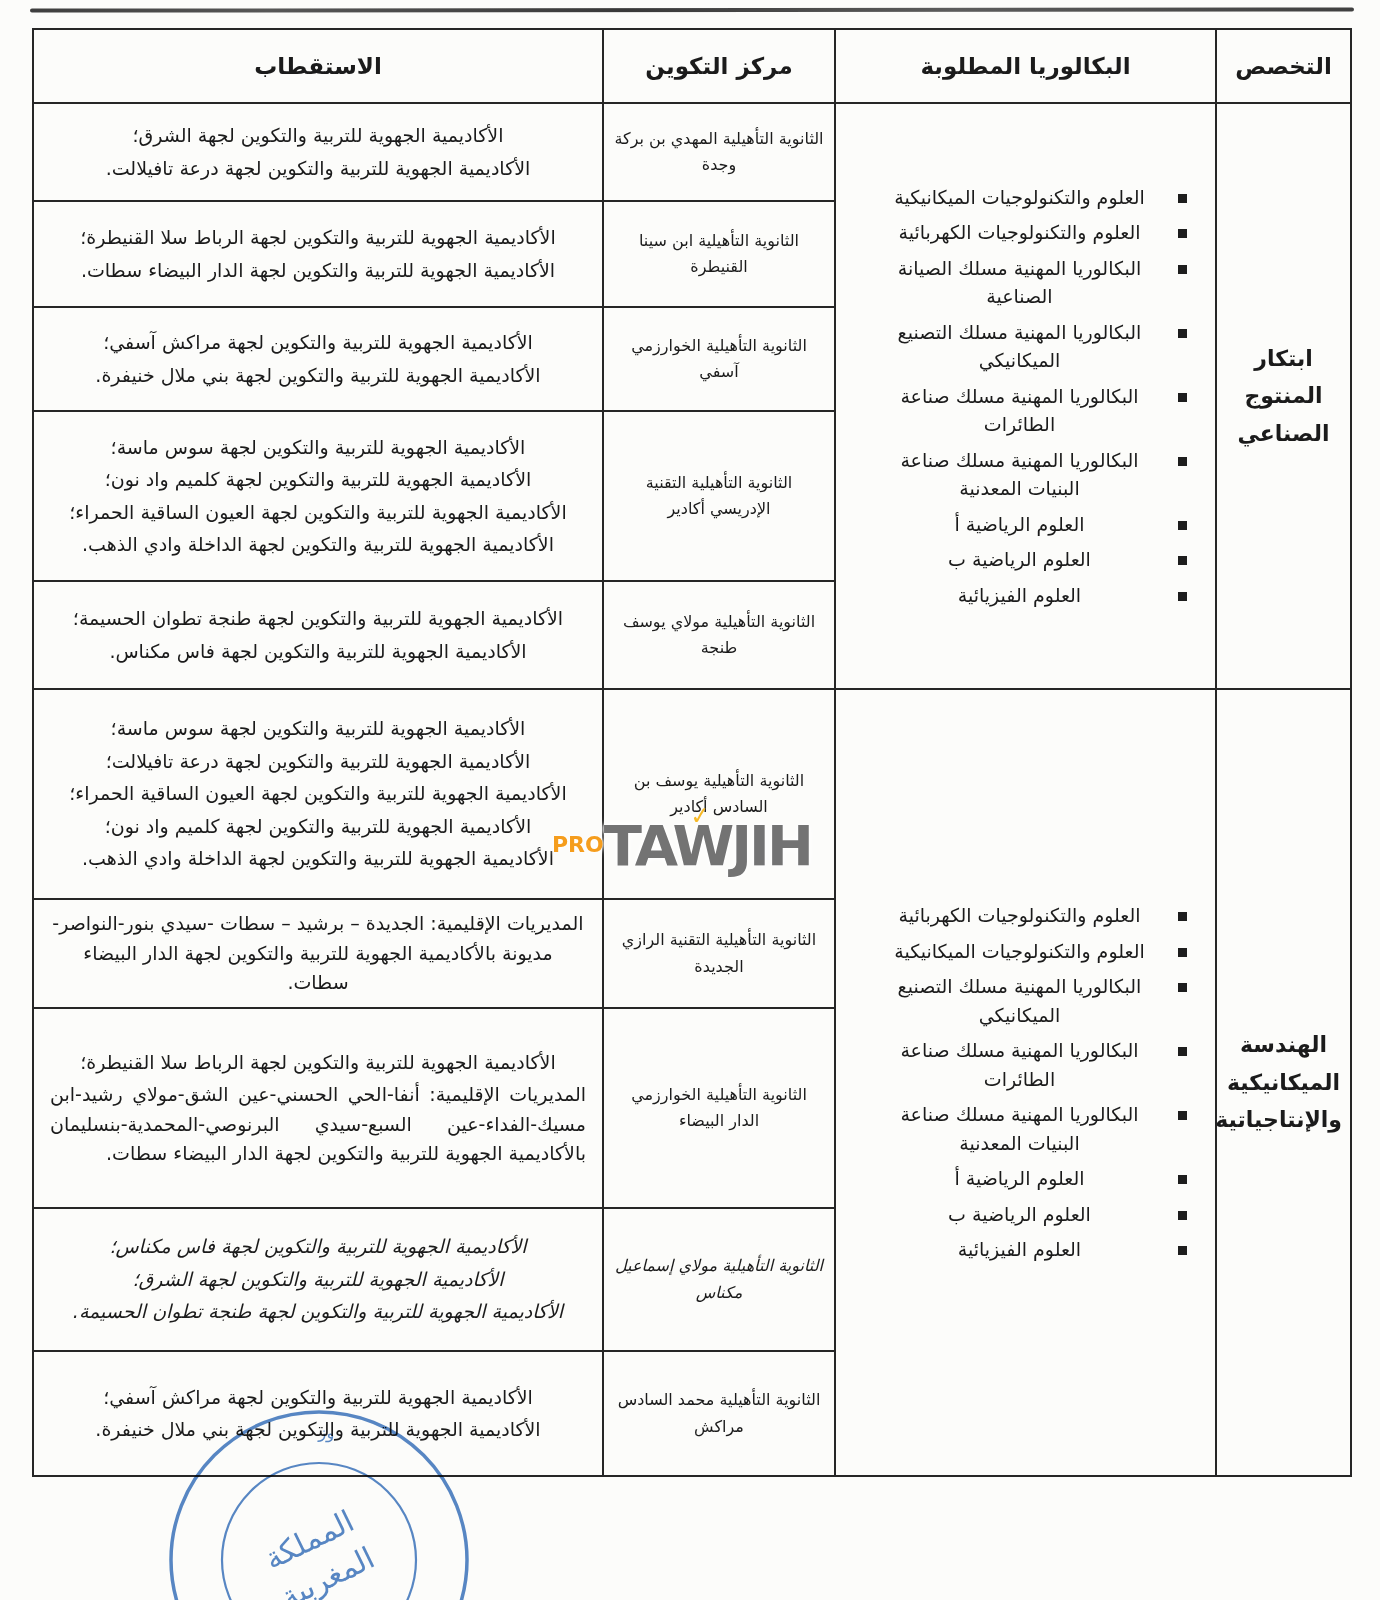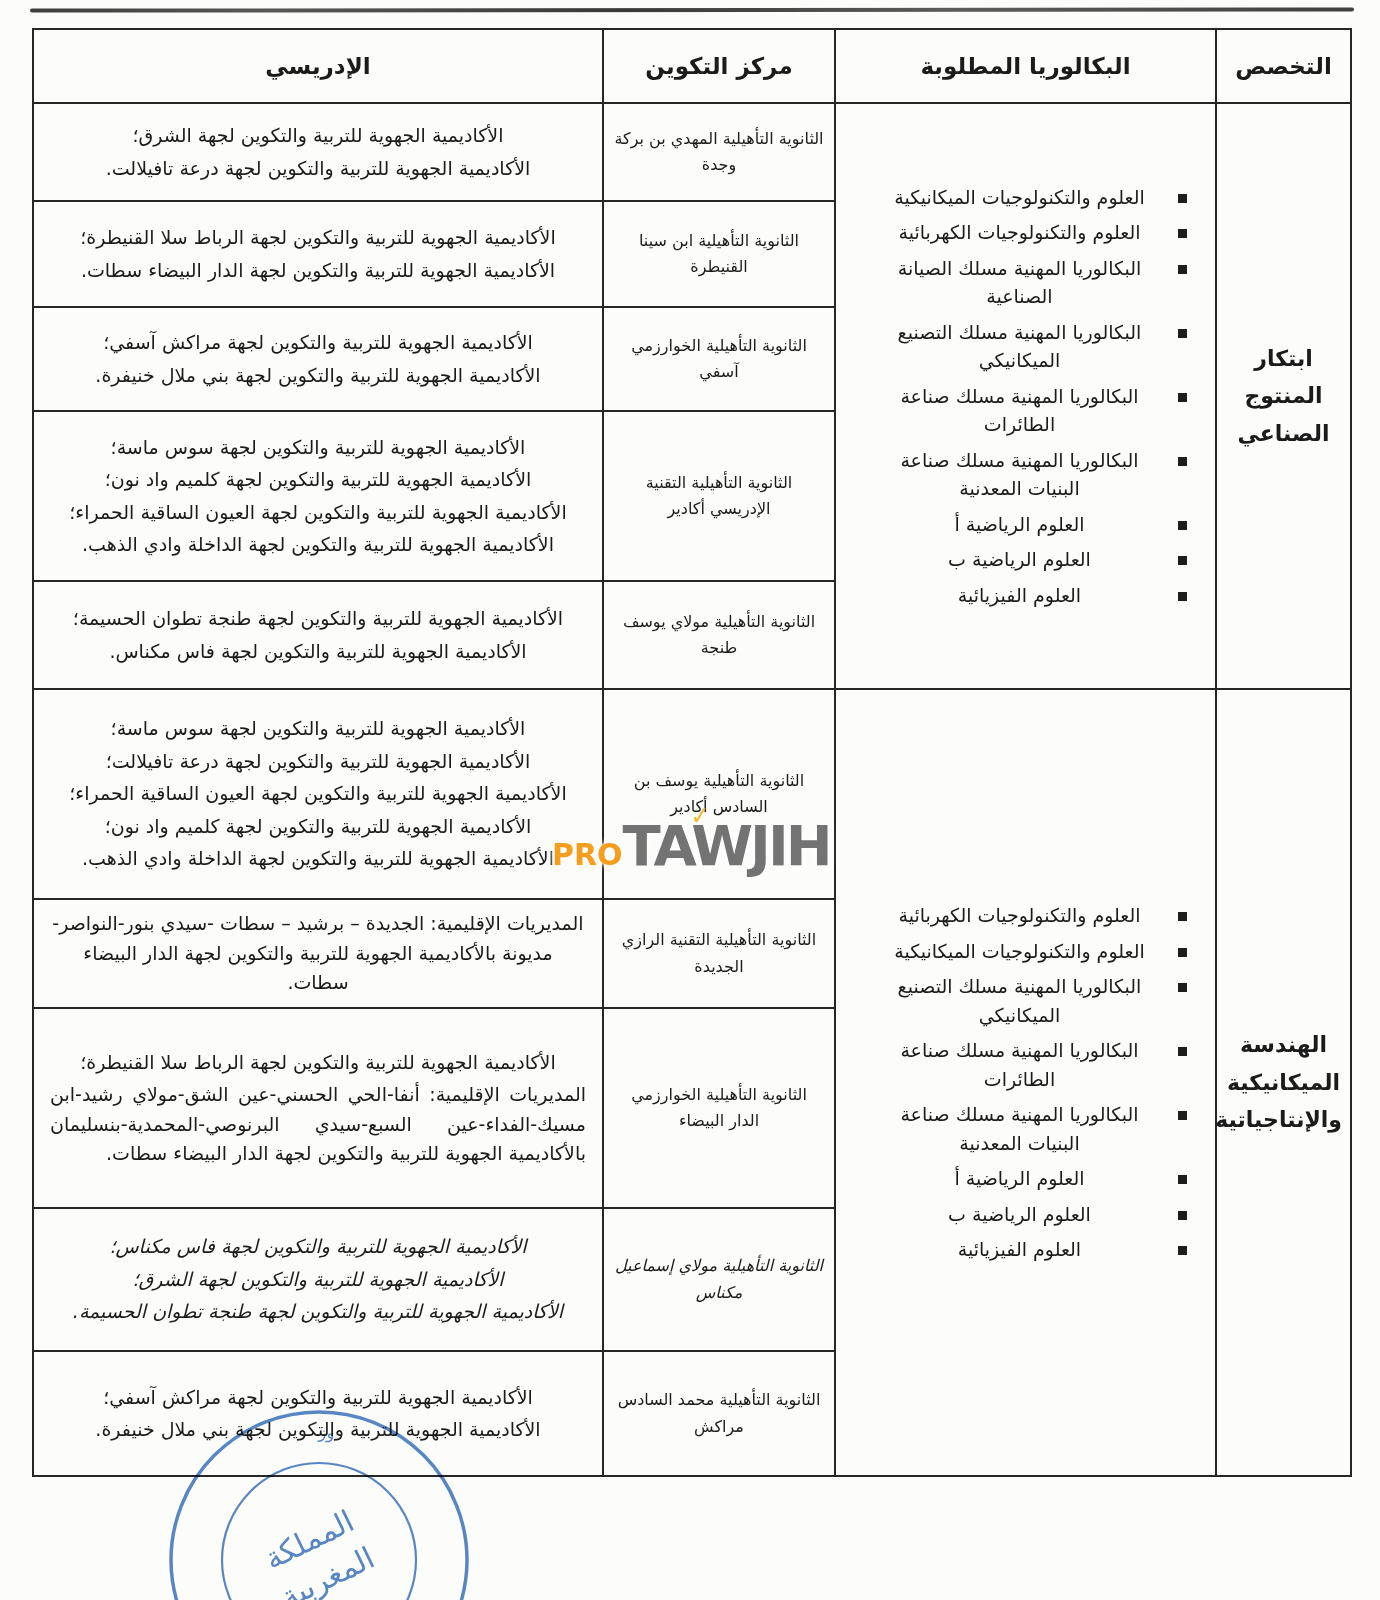--- a/index.html
+++ b/index.html
@@ -70,22 +70,22 @@
     display:flex;align-items:flex-start;
     z-index:4;pointer-events:none;
     text-shadow:0 0 8px #fff,0 0 4px #fff,0 0 2px #fff;
   }
   .wm-main{
     font-size:56px;font-weight:bold;letter-spacing:-3px;
     line-height:1;font-family:"DejaVu Sans",sans-serif;
     direction:ltr;
   }
   .wm-sub{
-    font-size:30px;font-weight:bold;letter-spacing:0;
-    margin-top:22px;line-height:1;direction:ltr;
+    font-size:22px;font-weight:bold;letter-spacing:0;
+    margin-top:16px;line-height:1;direction:ltr;
   }
   .wm-check{
     position:absolute;left:138px;top:-16px;
     font-size:24px;font-weight:bold;
     transform:rotate(-6deg);
     text-shadow:none;
   }
   
   .stamp{position:absolute;left:152px;top:1386px;z-index:5;mix-blend-mode:multiply;opacity:.92;}
 </style>
@@ -101,21 +101,21 @@
       <col style="width:135px">
       <col style="width:381px">
       <col style="width:232px">
       <col style="width:570px">
     </colgroup>
     <thead>
       <tr>
         <th>التخصص</th>
         <th>البكالوريا المطلوبة</th>
         <th>مركز التكوين</th>
-        <th>الإدريسي</th>
+        <th>الاستقطاب</th>
       </tr>
     </thead>
     <tbody id="table-body">
         <tr style="height: 98px;">
           <td rowspan="5" class="spec">ابتكار المنتوج الصناعي</td>
           <td rowspan="5" class="bac">
             <ul>
               <li>العلوم والتكنولوجيات الميكانيكية</li>
               <li>العلوم والتكنولوجيات الكهربائية</li>
               <li>البكالوريا المهنية مسلك الصيانة الصناعية</li>

